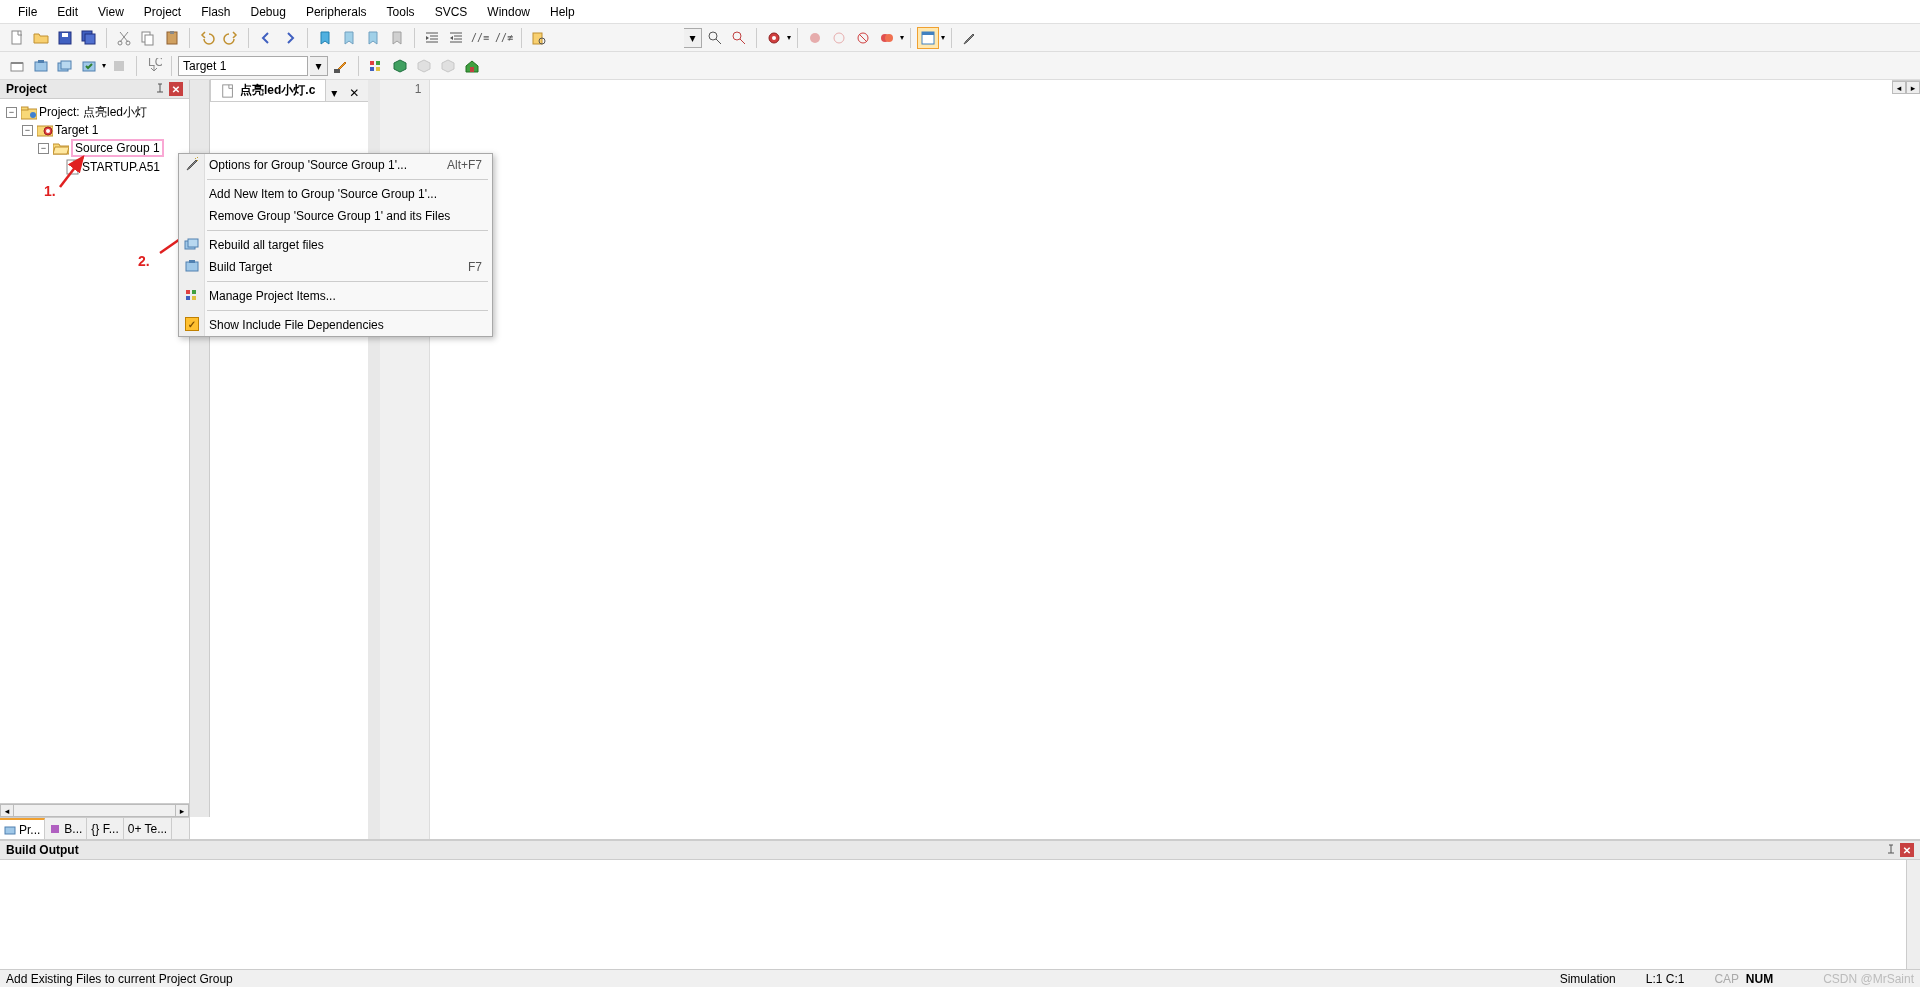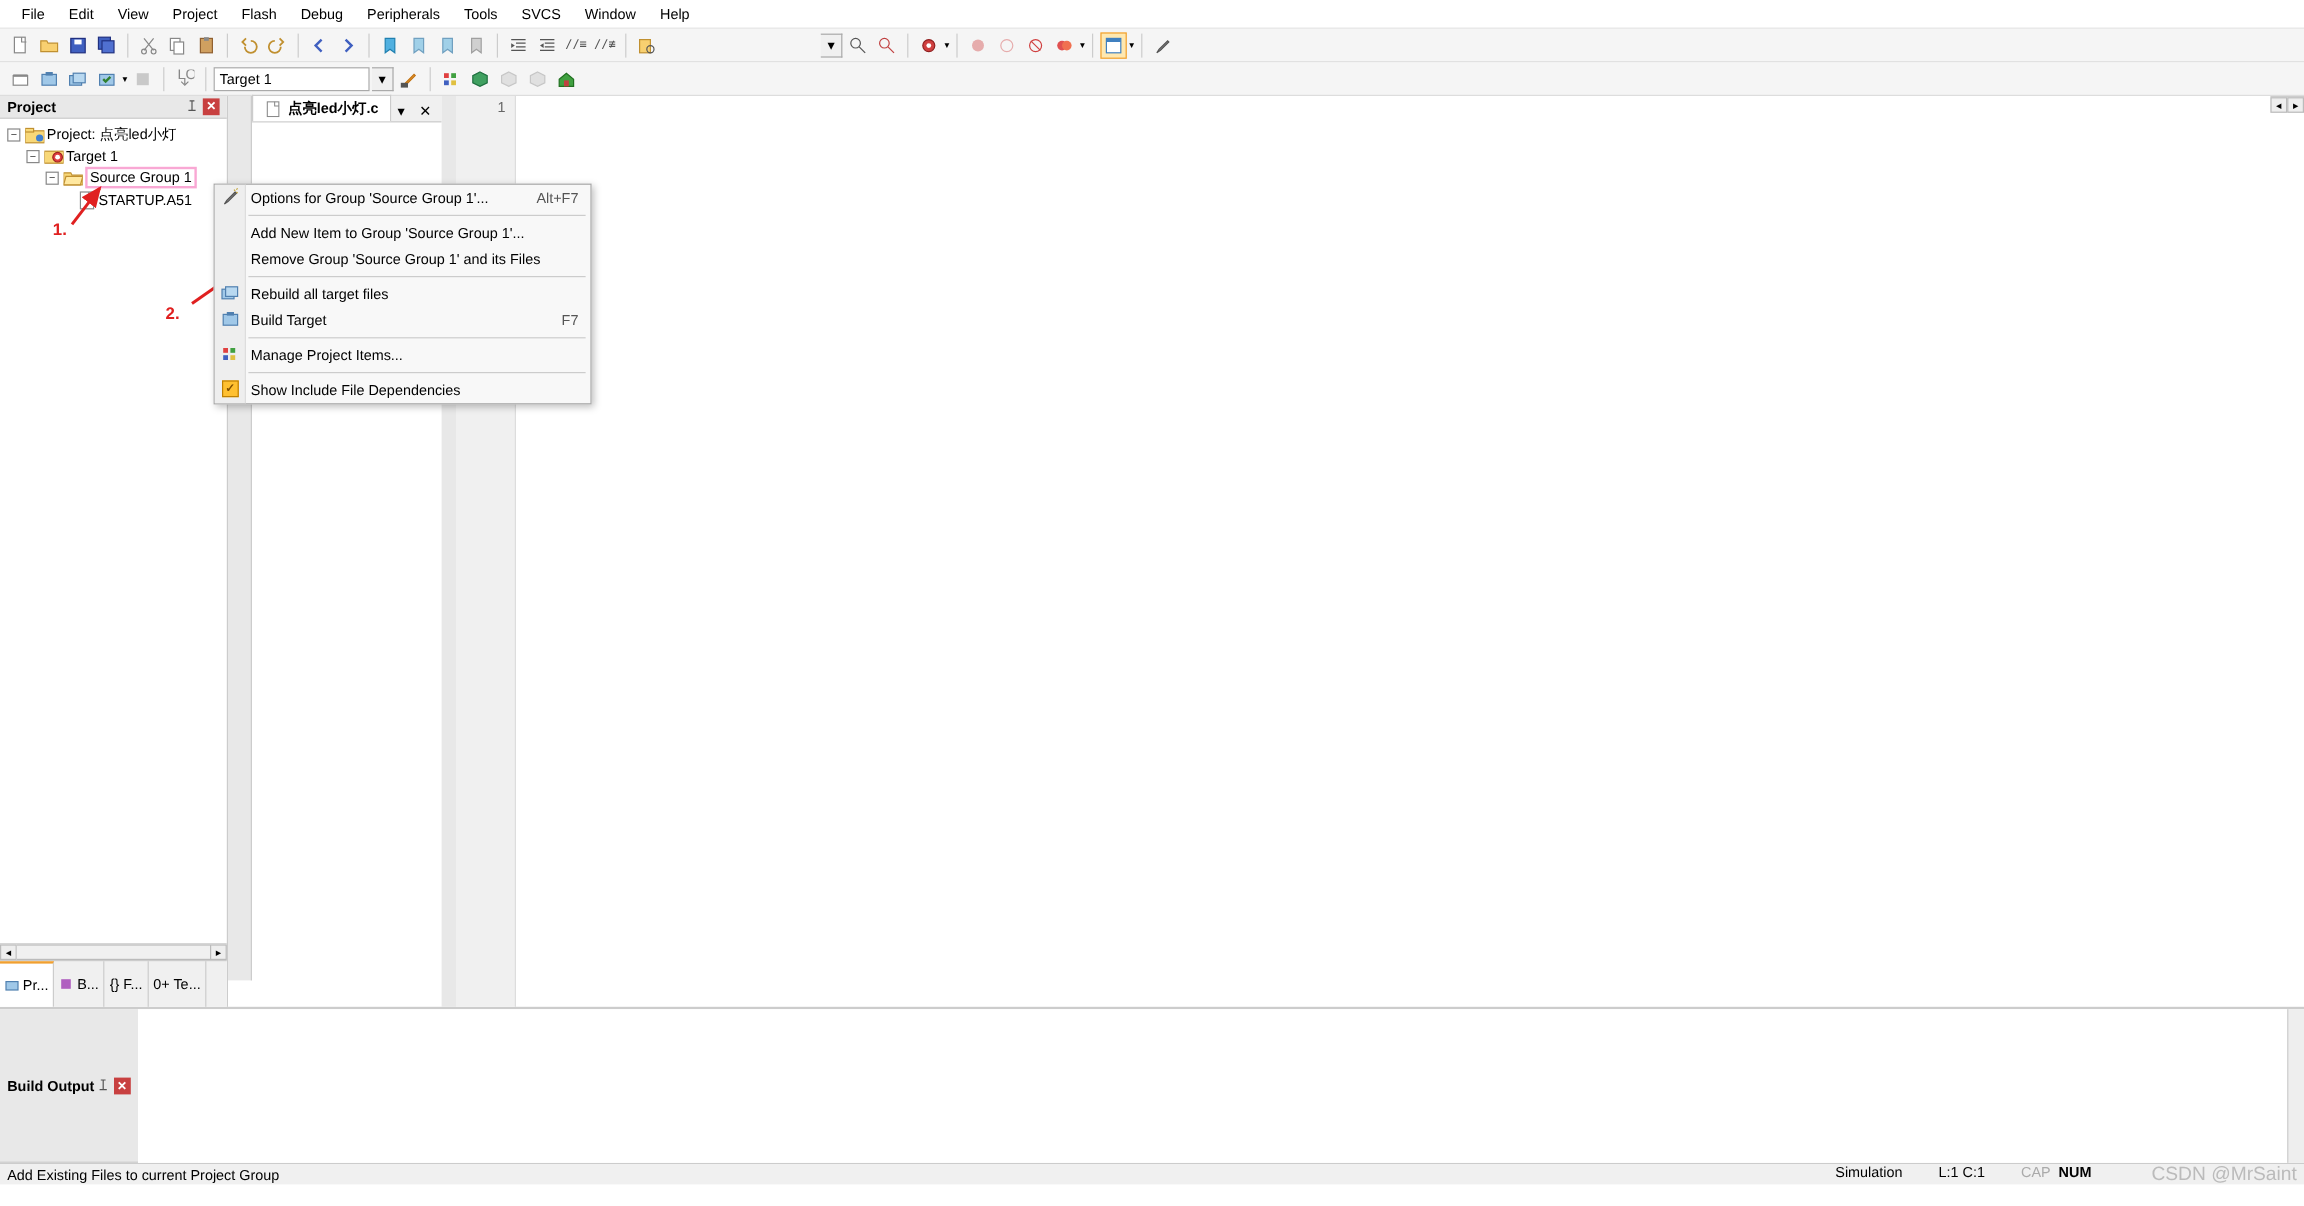--- a/index.html
+++ b/index.html
@@ -29,46 +29,46 @@
 .tree-ind { display: inline-block; }
 .tree-toggle { width: 11px; height: 11px; border: 1px solid #888; display: flex; align-items: center; justify-content: center; font-size: 9px; line-height: 1; margin-right: 2px; cursor: default; color:#333; }
 .folder-ico { width:16px; height:14px; }
 .file-ico { width:14px; height:16px; }
 .highlight-box { border: 2px solid #f9a8d4; padding: 0 2px; }
 
 .proj-scroll { height: 14px; display:flex; border-top:1px solid #ccc;}
 .arrow-btn { width:14px; display:flex; align-items:center; justify-content:center; border:1px solid #bbb; background:#eee; font-size:9px;}
 .scroll-track { flex:1; background:#f0f0f0; border-top:1px solid #bbb; border-bottom:1px solid #bbb;}
 
-.proj-tabs { display: flex; height: 39px; border-top: 1px solid #ccc; background: #f0f0f0; }
+.proj-tabs { display: flex; height: 22px; border-top: 1px solid #ccc; background: #f0f0f0; }
 .proj-tab { padding: 2px 4px; border-right: 1px solid #ccc; display: flex; align-items: center; gap: 3px; font-size: 11px; cursor:default;}
 .proj-tab.active { background: #fff; border-top: 2px solid #f0a030; }
 
 .editor-area { flex: 1; display: flex; flex-direction: row; position: relative; }
 .editor-tabs { height: 22px; display: flex; align-items: flex-end; background: #f0f0f0; border-bottom: 1px solid #ccc; padding-left: 20px;}
 .left-marg-strip { width:20px; background:#e8e8e8; border-right:1px solid #ccc; position:absolute; top:0; bottom:22px; left:0;}
 .editor-tab { background: #fff; border: 1px solid #ccc; border-bottom: none; padding: 2px 10px; display: flex; align-items: center; gap: 5px; font-weight: bold; }
 .tab-nav { margin-left:auto; display:flex; gap:4px; padding-right:6px;}
 .tab-nav-btn { width:16px; height:16px; display:flex; align-items:center; justify-content:center; cursor:default;}
 
 .editor-body { flex: 1; display: flex; position:relative; }
 .gutter { width: 50px; background: #f0f0f0; border-right: 1px solid #ddd; text-align: right; padding: 2px 8px 2px 2px; color: #666; font-family: Consolas, monospace; }
 .margin { width: 12px; background:#e8e8e8;}
 .code { flex: 1; padding: 2px 4px; font-family: Consolas, monospace; }
 .editor-hscroll { height: 14px; display:flex; border-top:1px solid #ccc;}
 .editor-hscroll .arrow-btn { border:1px solid #bbb;}
 
-.build-output { height: 130px; display: flex; border-top: 2px solid #ccc; }
+.build-output { height: 130px; display: flex; flex-direction: column; border-top: 2px solid #ccc; }
 .bo-title { background: #e8e8e8; padding: 2px 6px; font-weight: bold; display:flex; justify-content:space-between; align-items:center; border-bottom: 1px solid #ccc;}
 .bo-body { flex: 1; background: #fff; }
 .bo-scroll { width:14px; background:#eee; border-left:1px solid #ccc;}
 
 .statusbar { height: 18px; background: #f0f0f0; border-top: 1px solid #ccc; display: flex; align-items: center; padding: 0 6px; gap: 40px; font-size: 11px; }
 .status-right { margin-left: auto; display: flex; gap: 30px; align-items:flex-start;}
-.watermark { color:#bbb; font-size:16px; margin-left:20px;}
+.watermark { color:#bbb; font-size:12px; margin-left:20px;}
 
 
 .ctxmenu { position: absolute; left: 178px; top: 153px; width: 315px; background: #f8f8f8; border: 1px solid #a8a8a8; box-shadow: 2px 2px 6px rgba(0,0,0,0.25); z-index: 100; }
 .ctxmenu .strip { position:absolute; left:0; top:0; bottom:0; width:26px; background:#eee; border-right:1px solid #ddd;}
 .ctx-item { position:relative; display: flex; align-items: flex-end; padding: 4px 10px 4px 30px; cursor: default; }
 .ctx-item.hl { background: linear-gradient(#ffe9a8, #ffd978); border: 1px solid #e0a030; margin: -1px; }
 .ctx-item.hl .ctx-label { border:2px solid #e02020; padding:0 2px; display:inline-block;}
 .ctx-sep { height: 1px; background: #ccc; margin: 3px 4px 3px 28px; }
 .ctx-ico { position:absolute; left:5px; width:16px; height:16px; display:flex; align-items:center; justify-content:center;}
 .ctx-shortcut { margin-left: auto; color: #555; }

